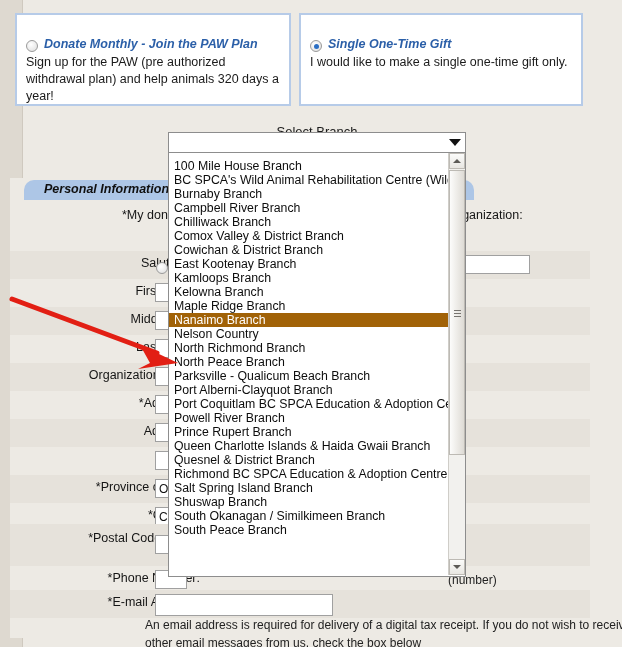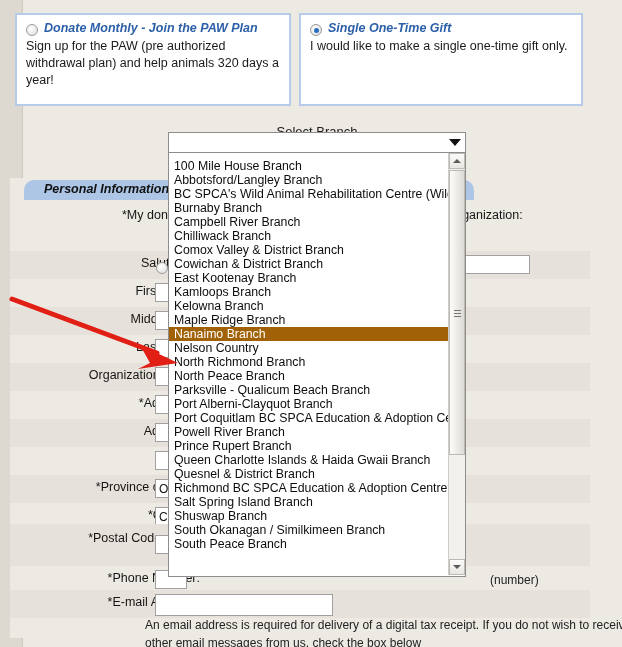--- a/index.html
+++ b/index.html
@@ -30,21 +30,21 @@
     width: 599px; height: 647px;
     background: #edeae4;
   }
 
   
   .gift-box {
     position: absolute;
     background: #ffffff;
     border: 2px solid #b6cbe8;
     box-sizing: border-box;
-    padding: 6px 9px 8px 9px;
+    padding: 22px 9px 8px 9px;
   }
   #gift-box-monthly { left: 15px;  top: 13px; width: 276px; height: 93px; }
   #gift-box-single  { left: 299px; top: 13px; width: 284px; height: 93px; }
 
   .gift-title-row { display: flex; align-items: flex-start; gap: 6px; }
   .radio {
     width: 12px; height: 12px;
     border-radius: 50%;
     border: 1px solid #9a9a9a;
     background: radial-gradient(circle at 40% 35%, #ffffff 0%, #e7e7e7 70%, #d2d2d2 100%);
@@ -354,40 +354,39 @@
 </div>
 
 <div class="form-row alt" style="top:524px; height:42px;">
   <div class="label-left" style="left:35px; width:155px; text-align:right; line-height:18px; white-space:normal;">*Postal Code or Zip:</div>
   <div class="text-input" style="left:145px; top:11px; width:60px;"></div>
 </div>
 
 <div class="form-row" style="top:566px;">
   <div class="label-left" style="left:25px; width:165px; text-align:right;">*Phone Number:</div>
   <div class="text-input" style="left:145px; top:4px; width:32px;"></div>
-  <div class="help-note" style="left:480px; top:7px;">(number)</div>
+  <div class="help-note" style="left:438px; top:7px;">(number)</div>
 </div>
 
 <div class="form-row alt" style="top:590px;">
   <div class="label-left" style="left:25px; width:165px; text-align:right;">*E-mail Address:</div>
   <div class="text-input" style="left:145px; top:4px; width:178px; height:22px;"></div>
 </div>
 
 <div class="help-note" style="left:145px; top:618px;">An email address is required for delivery of a digital tax receipt. If you do not wish to receive any</div>
 <div class="help-note" style="left:145px; top:636px;">other email messages from us, check the box below</div>
 
 <div id="branch-dropdown">
   <div id="branch-combo">
     <span></span>
     <span id="branch-combo-arrow"></span>
   </div>
   <div id="branch-list-wrap">
     <div id="branch-list">
         <div class="branch-option">100 Mile House Branch</div>
-        <div class="branch-option">Abbotsford/Langley Branch</div>
         <div class="branch-option">BC SPCA's Wild Animal Rehabilitation Centre (Wild ARC)</div>
         <div class="branch-option">Burnaby Branch</div>
         <div class="branch-option">Campbell River Branch</div>
         <div class="branch-option">Chilliwack Branch</div>
         <div class="branch-option">Comox Valley &amp; District Branch</div>
         <div class="branch-option">Cowichan &amp; District Branch</div>
         <div class="branch-option">East Kootenay Branch</div>
         <div class="branch-option">Kamloops Branch</div>
         <div class="branch-option">Kelowna Branch</div>
         <div class="branch-option">Maple Ridge Branch</div>

